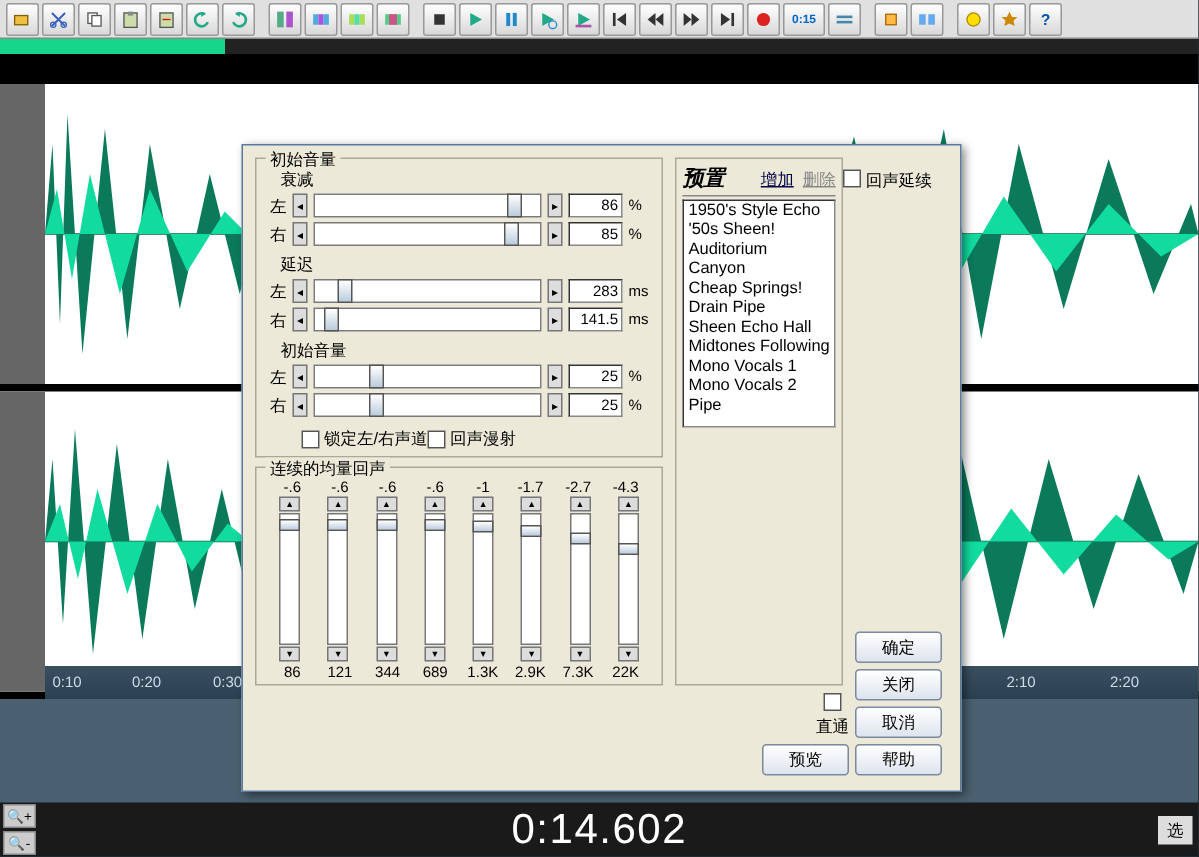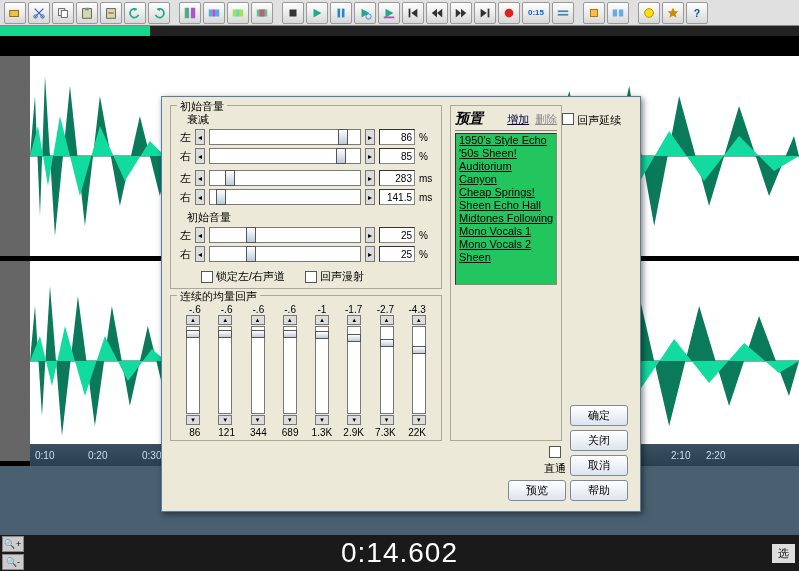--- a/index.html
+++ b/index.html
@@ -55,40 +55,40 @@
 .subgroup .sg-title { font-size: 11px; margin-bottom: 1px; padding-left: 10px; }
 
 .slider-row { display: flex; align-items: center; gap: 4px; height: 18px; margin-bottom: 1px; }
 .slider-row .ch { width: 14px; text-align: right; font-size: 11px; }
 .hslider { flex: 1; height: 16px; position: relative; background: #fff; border: 1px solid #7a7a7a; }
 .hslider .thumb { position: absolute; top: -1px; width: 10px; height: 16px; background: linear-gradient(#fff,#bcd); border: 1px solid #555; }
 .arrow { width: 10px; height: 16px; background: #ddd; border: 1px solid #777; font-size: 8px; display: flex; align-items: center; justify-content: center; cursor: pointer; }
 .valbox { width: 36px; height: 16px; border: 1px inset #888; background: #fff; font-size: 10px; padding: 0 2px; display: flex; align-items: center; justify-content: flex-end; }
 .unit { width: 16px; font-size: 10px; }
 
-.chk-row { display: flex; align-items: center; gap: 20px; padding: 2px 0 0 24px; font-size: 11px; }
+.chk-row { display: flex; align-items: center; padding: 2px 0 0 24px; font-size: 11px; }
 .chk-row label { display: flex; align-items: center; gap: 3px; }
 .chk { width: 12px; height: 12px; border: 1px solid #555; background: #fff; display: inline-block; }
 
 .eq-head { display: flex; padding: 0 2px; margin-top: 2px; }
 .eq-head span { flex: 1; text-align: center; font-size: 10px; }
 .eq-cols { display: flex; height: 110px; }
 .eq-col { flex: 1; display: flex; flex-direction: column; align-items: center; gap: 1px; }
 .eq-col .arrv { width: 14px; height: 10px; background: #ddd; border: 1px solid #777; font-size: 7px; display: flex; align-items: center; justify-content: center; }
 .eq-col .vs { width: 14px; flex: 1; background: #fff; border: 1px solid #777; position: relative; }
 .eq-col .vs .vth { position: absolute; left: -1px; width: 14px; height: 8px; background: linear-gradient(#fff,#bcd); border: 1px solid #555; top: 0; }
 .eq-foot { display: flex; padding: 2px 2px 0; }
 .eq-foot span { flex: 1; text-align: center; font-size: 10px; }
 
 
 .preset-head { display: flex; align-items: baseline; border-bottom: 1px solid #888; padding-bottom: 2px; margin-bottom: 2px; }
 .preset-head .ttl { flex: 1; font-style: italic; font-weight: bold; font-size: 14px; font-family: "Times New Roman", serif; }
 .preset-head a { font-size: 11px; text-decoration: underline; color: #004; margin-left: 6px; cursor: pointer; }
 .preset-head a.disabled { color: #888; }
-.preset-list { border: 1px inset #888; background: #22c55e; height: 152px; overflow-y: scroll; font-size: 11px; text-decoration: underline; }
+.preset-list { border: 1px inset #888; background: #ffffff; height: 152px; overflow-y: scroll; font-size: 11px; }
 .preset-list div { padding: 0 3px; line-height: 13px; white-space: nowrap; }
 
 .right-lower { margin-top: 8px; font-size: 11px; }
 .right-lower label { display: flex; gap: 3px; margin-bottom: 12px; }
 
 .btncol { position: absolute; right: 12px; bottom: 10px; display: flex; flex-direction: column; gap: 4px; }
 .btncol button, .preview-btn { width: 58px; height: 21px; background: linear-gradient(#fff,#dde4ee); border: 1px solid #7a8aa0; border-radius: 3px; font-size: 11px; cursor: pointer; }
 .preview-row { position: absolute; right: 74px; bottom: 10px; display: flex; flex-direction: column; align-items: flex-end; gap: 4px; }
 .preview-row label { display: flex; align-items: center; gap: 3px; font-size: 11px; flex-direction: column; }
 
@@ -291,21 +291,21 @@
     <span style="left:164px">0:40</span>
     <span style="left:217px">0:50</span>
     <span style="left:270px">1:00</span>
     <span style="left:323px">1:10</span>
     <span style="left:376px">1:20</span>
     <span style="left:429px">1:30</span>
     <span style="left:482px">1:40</span>
     <span style="left:535px">1:50</span>
     <span style="left:588px">2:00</span>
     <span style="left:641px">2:10</span>
-    <span style="left:676px">2:20</span>
+    <span style="left:710px">2:20</span>
   </div>
 </div>
 
 <div class="status">
   <div class="zoombtns">
     <button>🔍+</button>
     <button>🔍-</button>
   </div>
   <div class="time-display">0:14.602</div>
   <div class="right">选</div>
@@ -336,20 +336,21 @@
             <div class="hslider">
                 <div class="thumb" style="left:84%"></div>
               </div>
             <div class="arrow">▸</div>
             <div class="valbox">85</div>
             <span class="unit">%</span>
           </div>
         </div>
 
         <div class="subgroup">
+          <div class="sg-title">延迟</div>
           <div class="slider-row">
             <span class="ch">左</span>
             <div class="arrow">◂</div>
             <div class="hslider">
                 <div class="thumb" style="left:10%"></div>
               </div>
             <div class="arrow">▸</div>
             <div class="valbox">283</div>
             <span class="unit">ms</span>
           </div>
@@ -490,25 +491,26 @@
           <span class="ttl">预置</span>
           <a>增加</a>
           <a class="disabled">删除</a>
         </div>
         <div class="preset-list">
           <div>1950's Style Echo</div>
           <div>'50s Sheen!</div>
           <div>Auditorium</div>
           <div>Canyon</div>
           <div>Cheap Springs!</div>
+          <div>Drain Pipe</div>
           <div>Sheen Echo Hall</div>
           <div>Midtones Following</div>
           <div>Mono Vocals 1</div>
           <div>Mono Vocals 2</div>
-          <div>Sheen</div>
+          <div>Pipe</div>
 
         </div>
       </div>
       <div class="right-lower">
         <label>
             <span class="chk"></span>
             <span>回声延续</span>
           </label>
       </div>
     </div>

